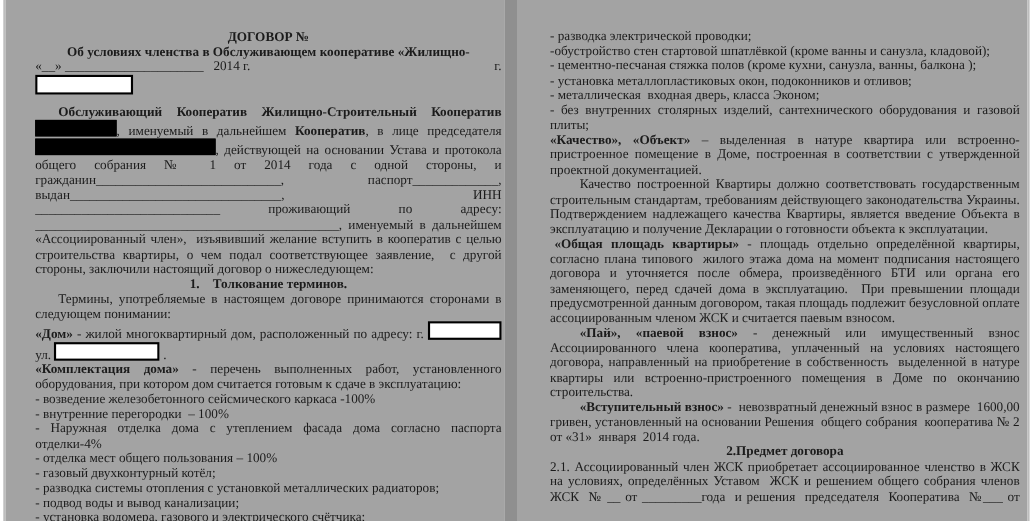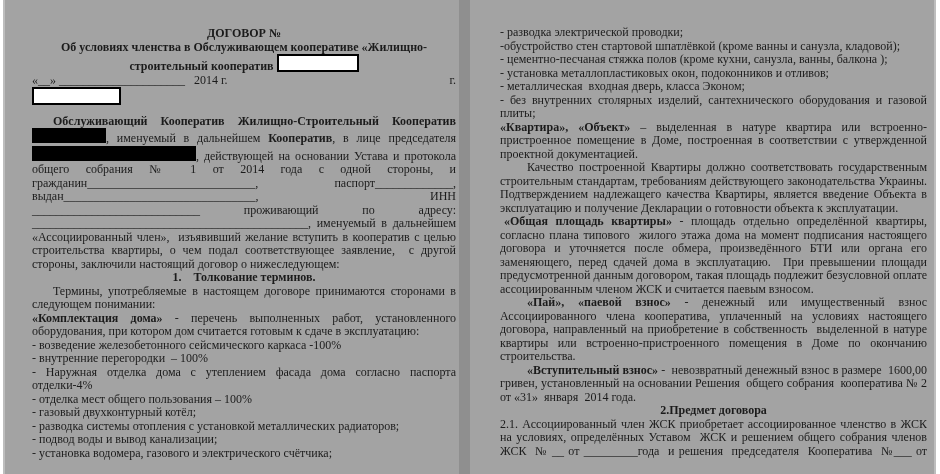--- a/index.html
+++ b/index.html
@@ -25,48 +25,48 @@
   .box{display:inline-block;border:2px solid #000;background:#fff;vertical-align:-2px;}
   .box.solid{background:#000;vertical-align:-1px;}
 </style>
 </head>
 <body>
 
 <div class="edge" id="edge-left"></div>
 <div class="page" id="page-1">
     <p class="c b"><span>ДОГОВОР №</span></p>
     <p class="c b"><span>Об условиях членства в Обслуживающем кооперативе «Жилищно-</span></p>
-    <p class="c b"><span>строительный кооператив </span><span class="box" style="width: 78px; height: 14px;"></span></p>
     <p class="date">
       <span><span>«__» _____________________&nbsp;&nbsp;&nbsp;2014 г.</span></span>
       <span><span>г.</span></span>
     </p>
     <p><span class="box" style="width: 85px; height: 14px;"></span></p>
     <p class="i1 mt8"><span class="b">Обслуживающий Кооператив Жилищно-Строительный Кооператив </span><span class="box solid" style="width: 70px; height: 11px;"></span><span>, именуемый в дальнейшем </span><span class="b">Кооператив</span><span>, в лице председателя </span><span class="box solid" style="width: 160px; height: 11px;"></span><span>, действующей на основании Устава и протокола общего собрания № 1 от 2014 года с одной стороны, и гражданин____________________________, паспорт_____________, выдан________________________________, ИНН ____________________________ проживающий по адресу: ______________________________________________, именуемый в дальнейшем «Ассоциированный член»,&nbsp; изъявивший желание вступить в кооператив с целью строительства квартиры, о чем подал соответствующее заявление,&nbsp; с другой стороны, заключили настоящий договор о нижеследующем:</span></p>
     <p class="c b"><span>1.&nbsp;&nbsp;&nbsp;&nbsp;Толкование терминов.</span></p>
     <p class="i1"><span>Термины, употребляемые в настоящем договоре принимаются сторонами в следующем понимании:</span></p>
+    <p><span class="b">«Дом»</span><span> - жилой многоквартирный дом, расположенный по адресу: г. </span><span class="box" style="width: 63px; height: 13px;"></span><span> ул. </span><span class="box" style="width: 92px; height: 13px;"></span><span> .</span></p>
     <p><span class="b">«Комплектация дома»</span><span> - перечень выполненных работ, установленного оборудования, при котором дом считается готовым к сдаче в эксплуатацию:</span></p>
     <p><span>- возведение железобетонного сейсмического каркаса -100%</span></p>
     <p><span>- внутренние перегородки&nbsp; – 100%</span></p>
     <p><span>- Наружная отделка дома с утеплением фасада дома согласно паспорта отделки-4%</span></p>
     <p><span>- отделка мест общего пользования – 100%</span></p>
     <p><span>- газовый двухконтурный котёл;</span></p>
     <p><span>- разводка системы отопления с установкой металлических радиаторов;</span></p>
     <p><span>- подвод воды и вывод канализации;</span></p>
     <p><span>- установка водомера, газового и электрического счётчика;</span></p>
   </div>
 <div id="divider"></div>
 <div class="page" id="page-2">
     <p><span>- разводка электрической проводки;</span></p>
     <p><span>-обустройство стен стартовой шпатлёвкой (кроме ванны и санузла, кладовой);</span></p>
     <p><span>- цементно-песчаная стяжка полов (кроме кухни, санузла, ванны, балкона );</span></p>
     <p><span>- установка металлопластиковых окон, подоконников и отливов;</span></p>
     <p><span>- металлическая&nbsp; входная дверь, класса Эконом;</span></p>
     <p><span>- без внутренних столярных изделий, сантехнического оборудования и газовой плиты;</span></p>
-    <p><span class="b">«Квартира», «Объект»</span><span> – выделенная в натуре квартира или встроенно-пристроенное помещение в Доме, построенная в соответствии с утвержденной проектной документацией.</span></p>
+    <p><span class="b">«Качество», «Объект»</span><span> – выделенная в натуре квартира или встроенно-пристроенное помещение в Доме, построенная в соответствии с утвержденной проектной документацией.</span></p>
     <p class="i2"><span>Качество построенной Квартиры должно соответствовать государственным строительным стандартам, требованиям действующего законодательства Украины. Подтверждением надлежащего качества Квартиры, является введение Объекта в эксплуатацию и получение Декларации о готовности объекта к эксплуатации.</span></p>
     <p class="i3"><span class="b">«Общая площадь квартиры»</span><span> - площадь отдельно определённой квартиры, согласно плана типового&nbsp; жилого этажа дома на момент подписания настоящего договора и уточняется после обмера, произведённого БТИ или органа его заменяющего, перед сдачей дома в эксплуатацию.&nbsp; При превышении площади предусмотренной данным договором, такая площадь подлежит безусловной оплате ассоциированным членом ЖСК и считается паевым взносом.</span></p>
     <p class="i2"><span class="b">«Пай», «паевой взнос»</span><span> - денежный или имущественный взнос Ассоциированного члена кооператива, уплаченный на условиях настоящего договора, направленный на приобретение в собственность&nbsp; выделенной в натуре квартиры или встроенно-пристроенного помещения в Доме по окончанию строительства.</span></p>
     <p class="i2"><span class="b">«Вступительный взнос»</span><span> - &nbsp;невозвратный денежный взнос в размере&nbsp; 1600,00 гривен, установленный на основании Решения&nbsp; общего собрания&nbsp; кооператива № 2 от «31»&nbsp; января&nbsp; 2014 года.</span></p>
     <p class="c b"><span>2.Предмет договора</span></p>
     <p class="jl"><span>2.1. Ассоциированный член ЖСК приобретает ассоциированное членство в ЖСК на условиях, определённых Уставом&nbsp; ЖСК и решением общего собрания членов ЖСК&nbsp; № __ от _________года&nbsp; и решения&nbsp; председателя&nbsp; Кооператива&nbsp; №___ от</span></p>
   </div>
 <div class="edge" id="edge-right"></div>
 
 </body></html>

